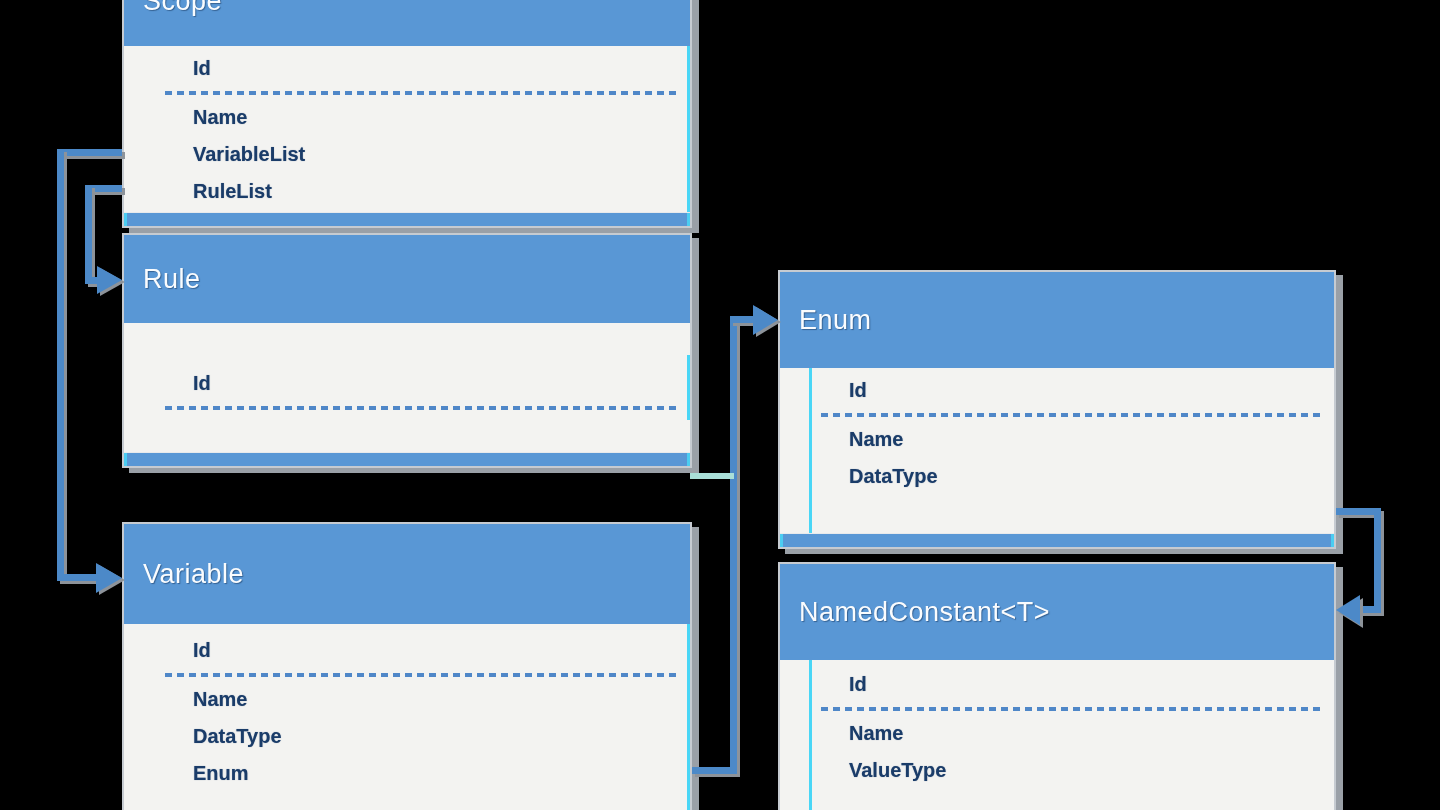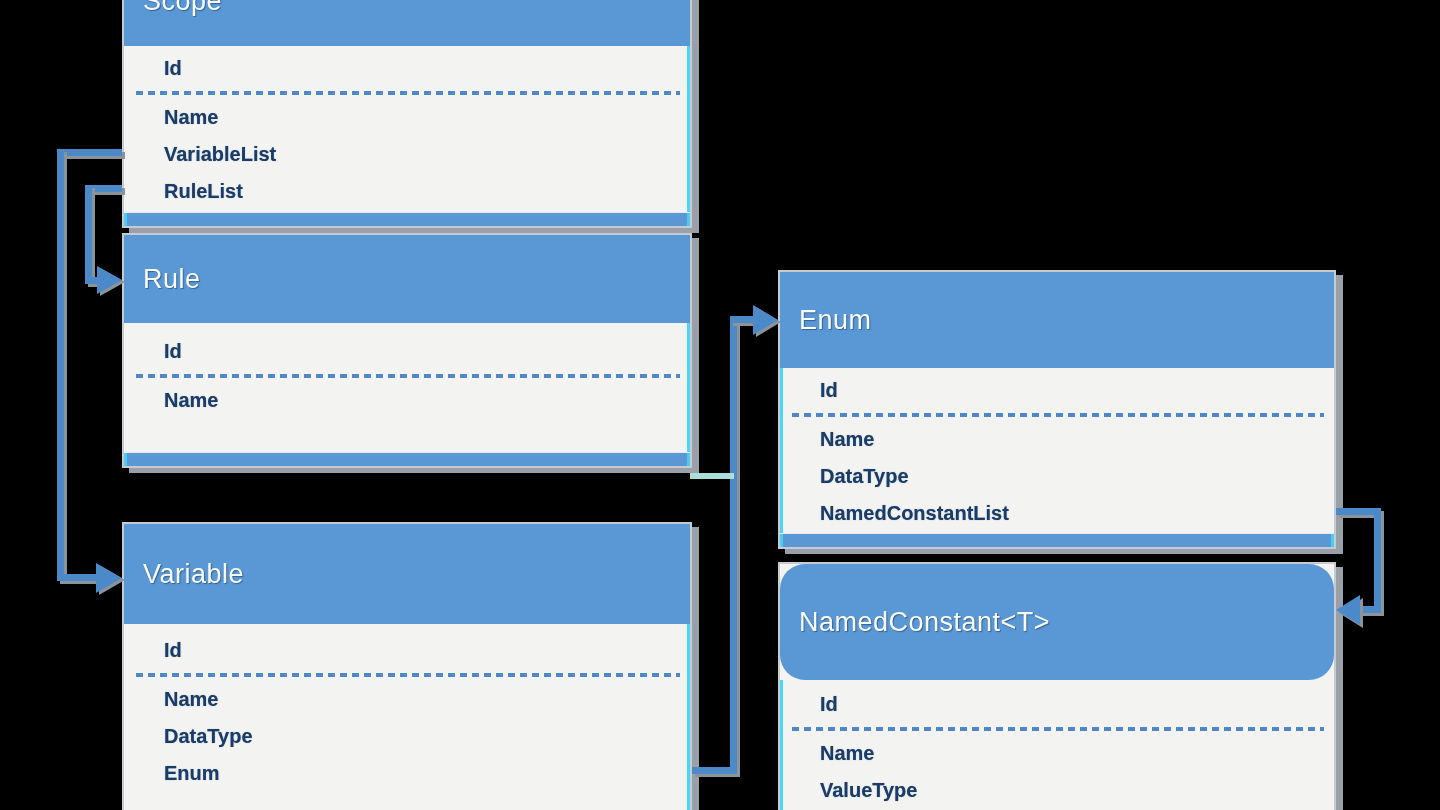--- a/index.html
+++ b/index.html
@@ -16,21 +16,21 @@
   }
   .hdr{
     background:#5997d5;flex:0 0 auto;
     display:flex;align-items:center;padding-left:19px;
   }
   .title{
     color:#fafcfe;font-size:27px;letter-spacing:.5px;
     text-shadow:1px 1px 1px rgba(23,54,93,.55);
     white-space:nowrap;
   }
-  .body{flex:1 1 auto;position:relative;background:#f3f3f1;overflow:hidden;}
+  .body{flex:1 1 auto;position:relative;background:#f3f3f1;overflow:hidden;margin-left:29px;}
   .row{
     height:37px;display:flex;align-items:center;padding-left:40px;
     font-weight:bold;font-size:20px;color:#1a3c69;white-space:nowrap;
     text-shadow:0 0 1px rgba(26,60,105,.5);
   }
   .row.key{height:45px;}
   .sep{
     height:4px;margin:0 10px 4px 12px;
     background:repeating-linear-gradient(90deg,#4f87c8 0 7px,transparent 7px 12px);
   }
@@ -41,30 +41,30 @@
   
   .left-col .body::after{
     content:"";position:absolute;top:0;bottom:0;right:0;width:3px;background:#49d6f6;
   }
   .right-col .body::before{
     content:"";position:absolute;top:0;bottom:0;left:0;width:3px;background:#49d6f6;
   }
   
   #e-scope   {left:122px;top:-46px;width:570px;height:274px;}
   #e-scope    .hdr{height:90px;}
-  #e-rule    {left:122px;top:233px;width:570px;height:235px;}
+  #e-rule    {left:122px;top:233px;width:570px;height:235px;gap:32px;}
   #e-rule     .hdr{height:88px;}
   #e-rule     .body{padding-top:6px;}
   #e-variable{left:122px;top:522px;width:570px;height:324px;}
   #e-variable .hdr{height:100px;}
   #e-variable .body{padding-top:4px;}
   #e-enum    {left:778px;top:270px;width:558px;height:279px;}
   #e-enum     .hdr{height:96px;}
   #e-nc      {left:778px;top:562px;width:558px;height:292px;}
-  #e-nc       .hdr{height:116px;border-radius:25px;}
+  #e-nc       .hdr{height:96px;}
   #e-nc       .body{padding-top:2px;}
   
   .seg{position:absolute;background:#4c89c8;box-shadow:3px 3px 0 #8d939a;}
   .seg.light{background:#a9dfd8;box-shadow:none;}
   .tri-r{
     position:absolute;width:0;height:0;
     border-top:15px solid transparent;border-bottom:15px solid transparent;
     border-left:26px solid #4c89c8;
     filter:drop-shadow(3px 2px 0 #8d939a);
   }
@@ -122,21 +122,20 @@
 
   <div class="entity right-col" id="e-enum">
     <div class="hdr">
       <span class="title">Enum</span>
     </div>
     <div class="body">
       <div class="row key">Id</div>
       <div class="sep"></div>
       <div class="row">Name</div>
       <div class="row">DataType</div>
-      <div class="row">NamedConstantList</div>
     </div>
     <div class="bar"></div>
   </div>
 
   <div class="entity right-col" id="e-nc">
     <div class="hdr">
       <span class="title">NamedConstant&lt;T&gt;</span>
     </div>
     <div class="body">
       <div class="row key">Id</div>

